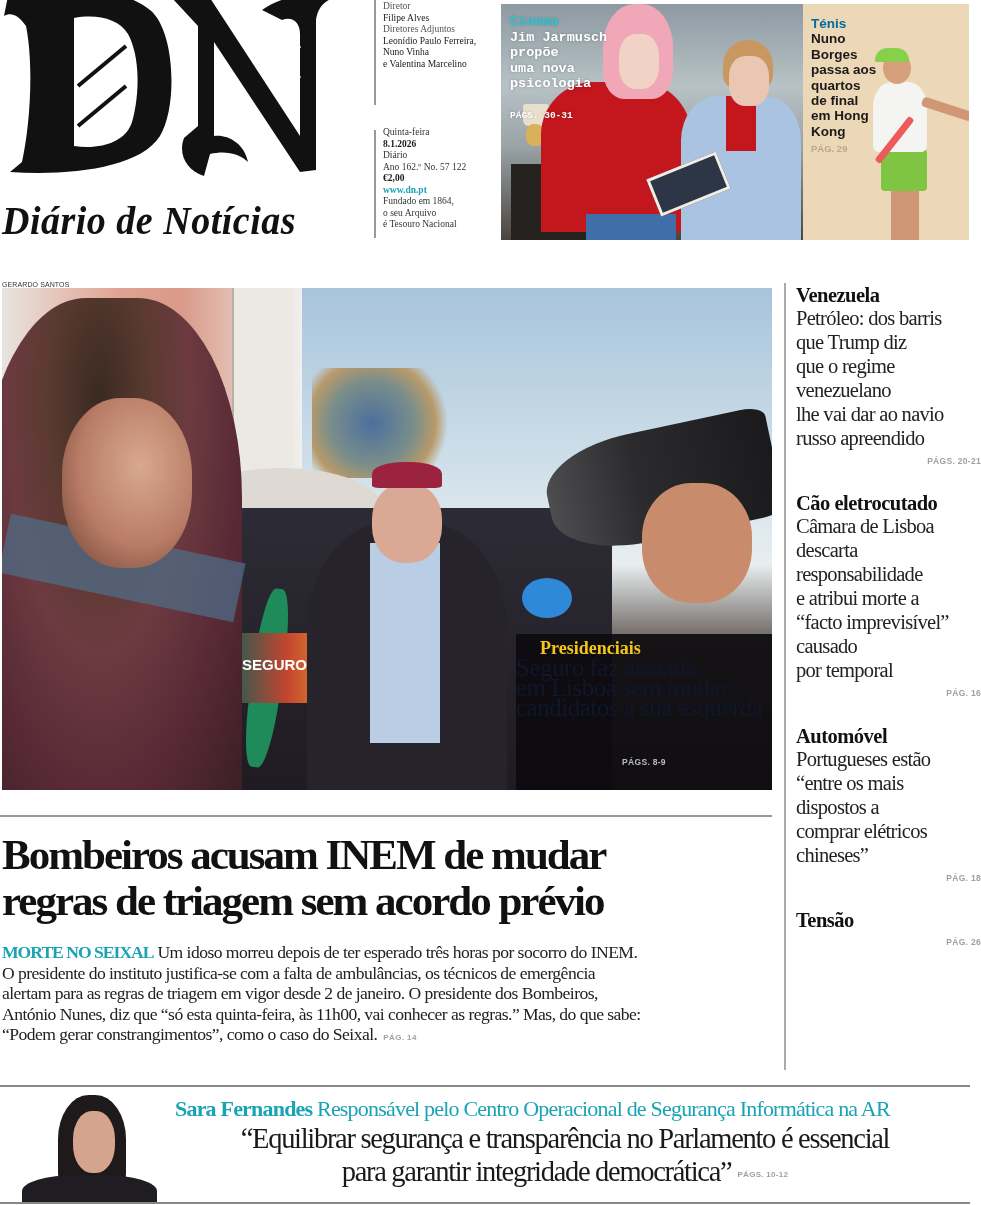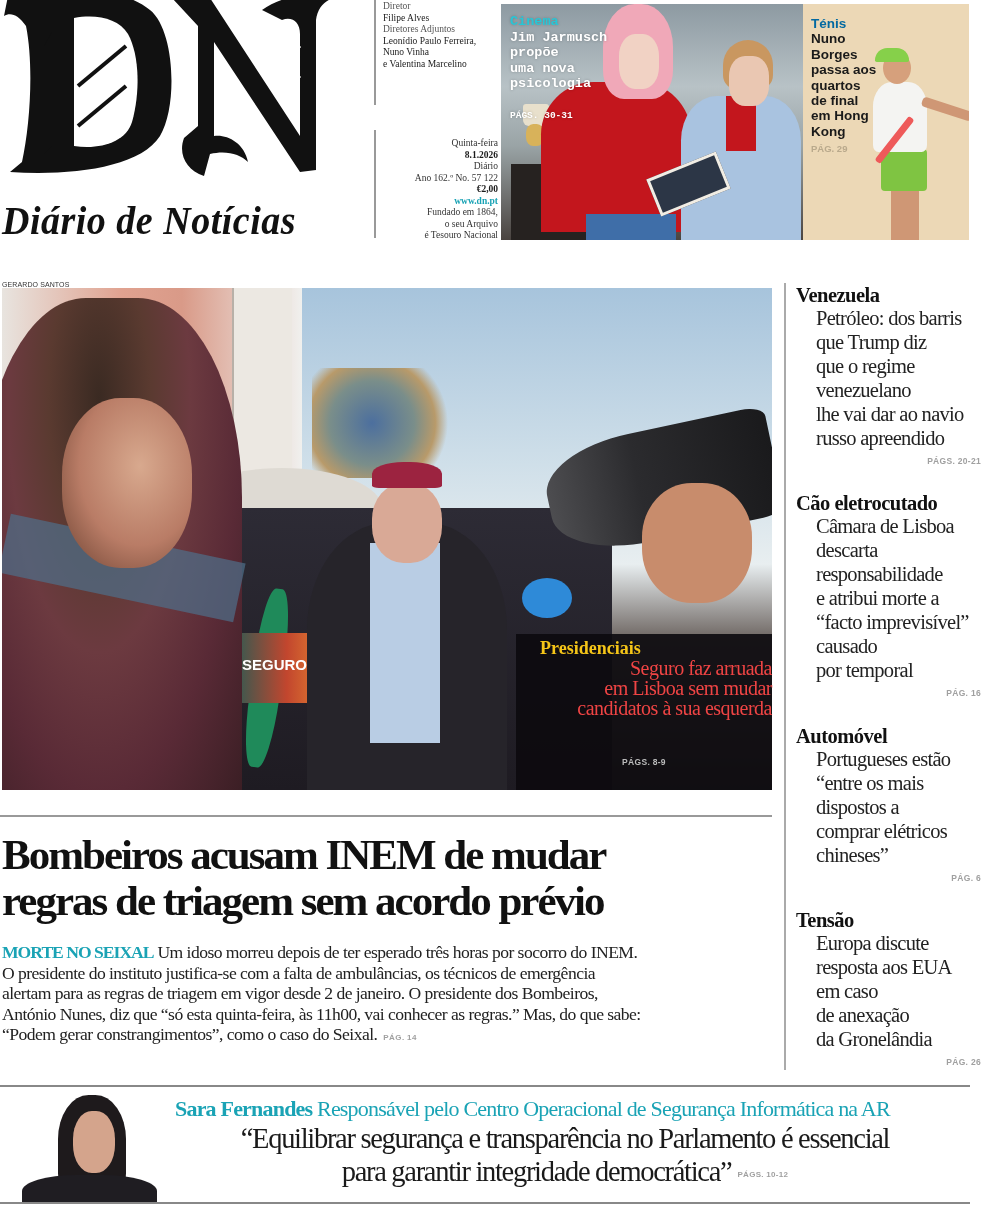--- a/index.html
+++ b/index.html
@@ -11,21 +11,21 @@
   .logo-dn { position: absolute; left: 0; top: -14px; width: 345px; height: 205px; }
   .logo-wordmark { position: absolute; left: 2px; top: 198px; font-family: "Liberation Serif", serif; font-weight: bold; font-size: 38px; letter-spacing: 0.5px; color: #111; font-style: italic; transform: scaleY(1.05); }
 
   .masthead-divider { position: absolute; left: 374px; top: 0; width: 2px; height: 105px; background: #999; }
   .masthead-divider2 { position: absolute; left: 374px; top: 130px; width: 2px; height: 108px; background: #999; }
 
   .staff { position: absolute; left: 383px; top: 1px; width: 115px; font-size: 9.5px; line-height: 11.5px; }
   .staff .role { color: #555; }
   .staff .name { font-weight: normal; color: #1a1a1a; }
 
-  .issue { position: absolute; left: 383px; top: 138px; width: 115px; font-size: 9.5px; line-height: 11.5px; color: #333; text-align: right; }
+  .issue { position: absolute; left: 383px; top: 127px; width: 115px; font-size: 9.5px; line-height: 11.5px; color: #333; }
   .issue .bold { font-weight: bold; color: #1a1a1a; }
   .issue .url { color: #1aa3b5; font-weight: bold; }
 
   
   .promo-cinema { position: absolute; left: 501px; top: 4px; width: 302px; height: 236px; overflow: hidden;
     background: linear-gradient(180deg, #8d9aa2 0%, #b8c2c6 35%, #9aa4a6 60%, #4a4440 100%); }
   .promo-cinema .lamp { position: absolute; left: 22px; top: 100px; width: 26px; height: 22px; background: #e8e0cc; border-radius: 3px 3px 6px 6px; }
   .promo-cinema .lampbase { position: absolute; left: 25px; top: 120px; width: 18px; height: 22px; background: #d8b25a; border-radius: 40%; }
   .promo-cinema .piano { position: absolute; left: 10px; top: 160px; width: 90px; height: 76px; background: #262220; }
   .person-a-hair { position: absolute; left: 102px; top: 0px; width: 70px; height: 95px; background: #f0a8b8; border-radius: 45% 45% 30% 30%; }
@@ -71,28 +71,28 @@
   .candidate-cap { position: absolute; left: 370px; top: 174px; width: 70px; height: 26px; background: #9c2340; border-radius: 45% 45% 10% 10%; }
   .sign { position: absolute; left: 232px; top: 345px; width: 88px; height: 70px; background: linear-gradient(90deg, #2e5a52 0%, #c2462e 60%, #e07b30 100%); }
   .sign-text { position: absolute; left: 240px; top: 368px; font-family: "Liberation Sans", sans-serif; font-weight: bold; color: #fff; font-size: 15px; }
   .green-flag { position: absolute; left: 250px; top: 300px; width: 30px; height: 180px; background: #1f8a5a; transform: rotate(8deg); border-radius: 40%; }
   .camera { position: absolute; left: 545px; top: 140px; width: 230px; height: 110px; background: linear-gradient(90deg, #4d4d50 0%, #2b2b2e 40%, #1a1a1c 100%); border-radius: 40% 10% 10% 40%; transform: rotate(-12deg); }
   .cam-hand { position: absolute; left: 640px; top: 195px; width: 110px; height: 120px; background: #c88c6c; border-radius: 45%; }
   .mic { position: absolute; left: 520px; top: 290px; width: 50px; height: 40px; background: #2e8ad8; border-radius: 50%; }
 
   .caption-box { position: absolute; left: 516px; top: 634px; width: 256px; height: 156px; background: rgba(12,10,14,0.9); }
   .caption-kicker { position: absolute; left: 0; right: 0; top: 4px; color: #f5c518; font-weight: bold; font-size: 18px; padding-left: 24px; }
-  .caption-headline { position: absolute; left: 0; right: 0; top: 24px; text-align: right; color: #ef4444; font-size: 20px; line-height: 20px; letter-spacing: -0.5px; }
+  .caption-headline { position: absolute; left: 0; right: 0; top: 24px; text-align: left; color: #0f172a; font-size: 25px; line-height: 20px; letter-spacing: -0.5px; }
   .caption-pages { position: absolute; left: 0; right: 0; top: 123px; text-align: center; color: #bbb; font-family: "Liberation Sans", sans-serif; font-weight: bold; font-size: 8.5px; letter-spacing: 0.3px; }
 
   
   .sidebar-rule { position: absolute; left: 784px; top: 283px; width: 2px; height: 787px; background: #aaa; }
   .side-item { position: absolute; left: 796px; width: 185px; }
   .side-kicker { font-weight: bold; font-size: 20.5px; line-height: 22px; color: #111; letter-spacing: -0.5px; }
-  .side-body { font-size: 20.5px; line-height: 24px; color: #222; letter-spacing: -0.7px; margin-left: 20px; }
+  .side-body { font-size: 20.5px; line-height: 24px; color: #222; letter-spacing: -0.7px; }
   .side-pages { font-family: "Liberation Sans", sans-serif; font-weight: bold; font-size: 8.5px; color: #a0a0a0; margin-top: 6px; letter-spacing: 0.3px; text-align: right; }
 
   
   .rule-top { position: absolute; left: 0; top: 815px; width: 772px; height: 2px; background: #999; }
   .lead-headline { position: absolute; left: 2px; top: 832px; width: 775px; font-weight: bold; font-size: 43px; line-height: 46px; letter-spacing: -2px; color: #111; }
   .lead-body { position: absolute; left: 2px; top: 942px; width: 775px; font-size: 17.6px; line-height: 20.5px; color: #222; letter-spacing: -0.55px; }
   .lead-kicker { color: #1aa3b5; font-weight: bold; letter-spacing: -1px; }
   .lead-pages { font-family: "Liberation Sans", sans-serif; font-weight: bold; font-size: 8px; color: #a0a0a0; letter-spacing: 0.4px; margin-left: 6px; }
 
   
@@ -258,32 +258,25 @@
 
 <div class="side-item" style="top:725px;">
   <div class="side-kicker">Automóvel</div>
   <div class="side-body">
     <div>Portugueses estão</div>
     <div>“entre os mais</div>
     <div>dispostos a</div>
     <div>comprar elétricos</div>
     <div>chineses”</div>
   </div>
-  <div class="side-pages">PÁG. 6</div>
+  <div class="side-pages">PÁG. 18</div>
 </div>
 
 <div class="side-item" style="top:909px;">
   <div class="side-kicker">Tensão</div>
-  <div class="side-body">
-    <div>Europa discute</div>
-    <div>resposta aos EUA</div>
-    <div>em caso</div>
-    <div>de anexação</div>
-    <div>da Gronelândia</div>
-  </div>
   <div class="side-pages">PÁG. 26</div>
 </div>
 
 <div class="rule-top"></div>
 <div class="lead-headline">
   <div>Bombeiros acusam INEM de mudar</div>
   <div>regras de triagem sem acordo prévio</div>
 </div>
 <div class="lead-body">
   <div><span class="lead-kicker">MORTE NO SEIXAL</span><span> Um idoso morreu depois de ter esperado três horas por socorro do INEM.</span></div>

